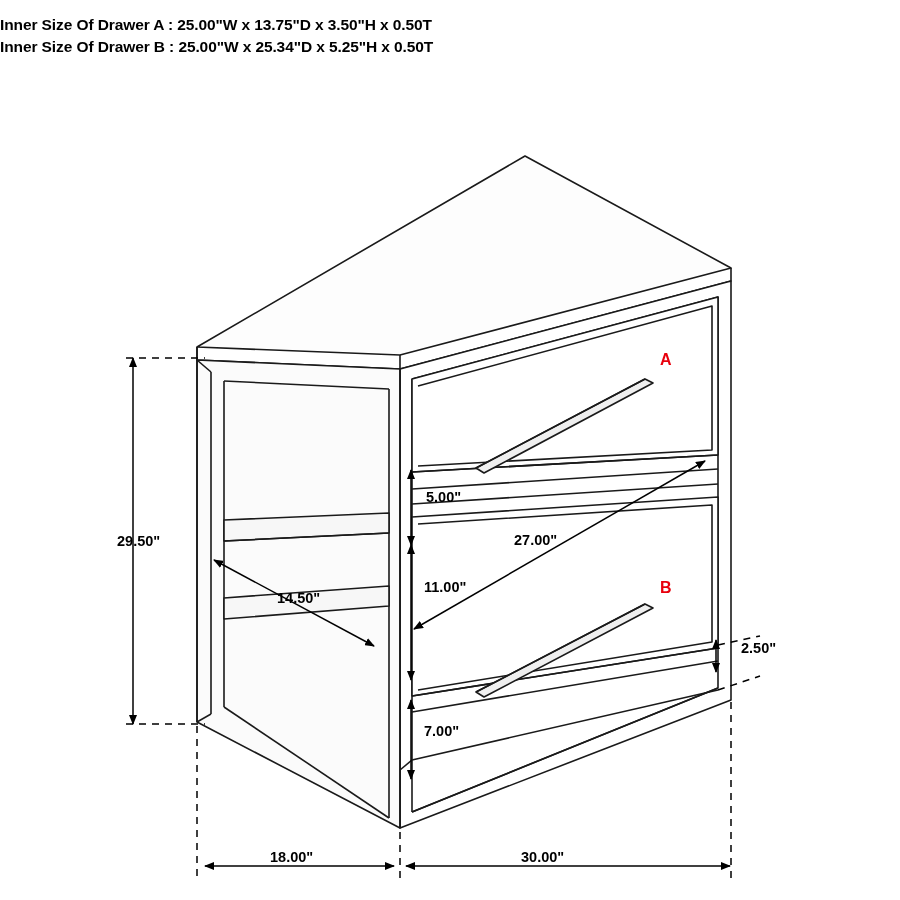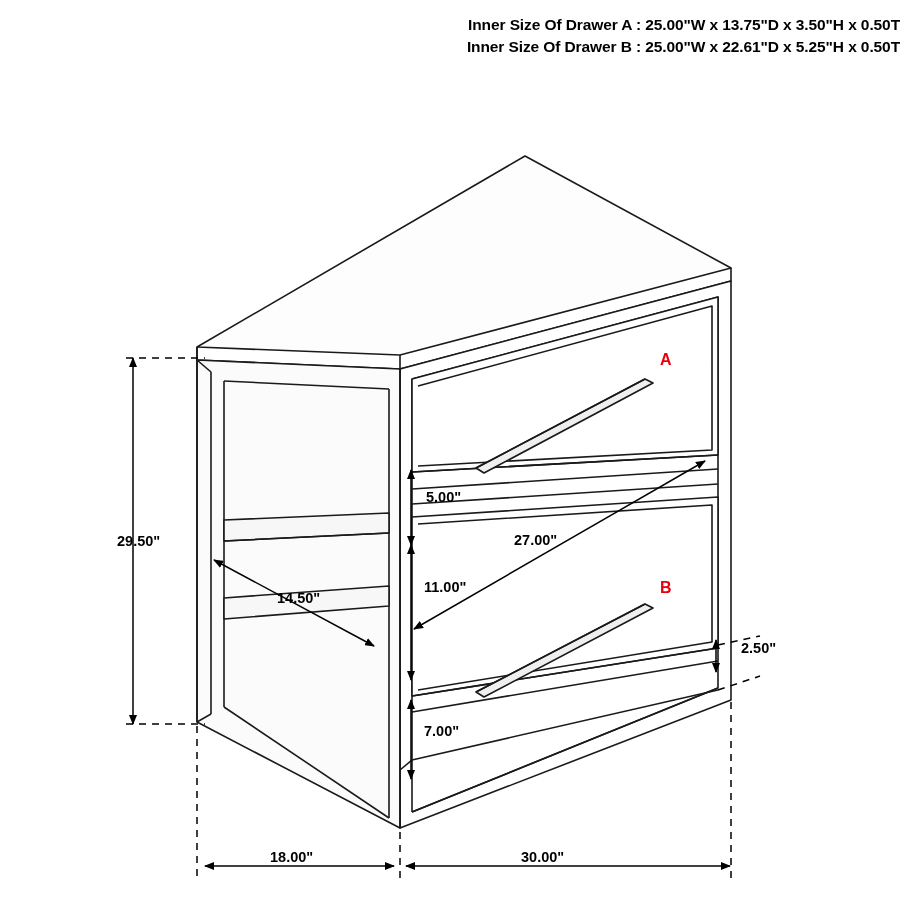--- a/index.html
+++ b/index.html
@@ -17,21 +17,21 @@
   #stage {
     position: relative;
     width: 900px;
     height: 900px;
   }
   .header {
     position: absolute;
     top: 14px;
     left: 0;
     width: 900px;
-    text-align: right;
+    text-align: left;
     font-size: 15.5px;
     font-weight: bold;
     color: #000;
     line-height: 22px;
     letter-spacing: -0.1px;
   }
   .header div { white-space: nowrap; }
   svg.art {
     position: absolute;
     left: 0;
@@ -52,21 +52,21 @@
     white-space: nowrap;
   }
 </style>
 </head>
 <body>
 
 <div id="stage">
 
   <div class="header">
     <div>Inner Size Of Drawer A : 25.00"W x 13.75"D x 3.50"H x 0.50T</div>
-    <div>Inner Size Of Drawer B : 25.00"W x 22.61"D x 5.25"H x 0.50T</div>
+    <div>Inner Size Of Drawer B : 25.00"W x 25.34"D x 5.25"H x 0.50T</div>
   </div>
 
   <svg class="art" width="900" height="900" viewBox="0 0 900 900">
     <defs>
       <marker id="arrH" markerWidth="10" markerHeight="8" refX="9" refY="4" orient="auto" markerUnits="userSpaceOnUse">
         <path d="M0,0 L10,4 L0,8 z" fill="#000"></path>
       </marker>
       <marker id="arrHs" markerWidth="10" markerHeight="8" refX="1" refY="4" orient="auto" markerUnits="userSpaceOnUse">
         <path d="M10,0 L0,4 L10,8 z" fill="#000"></path>
       </marker>

